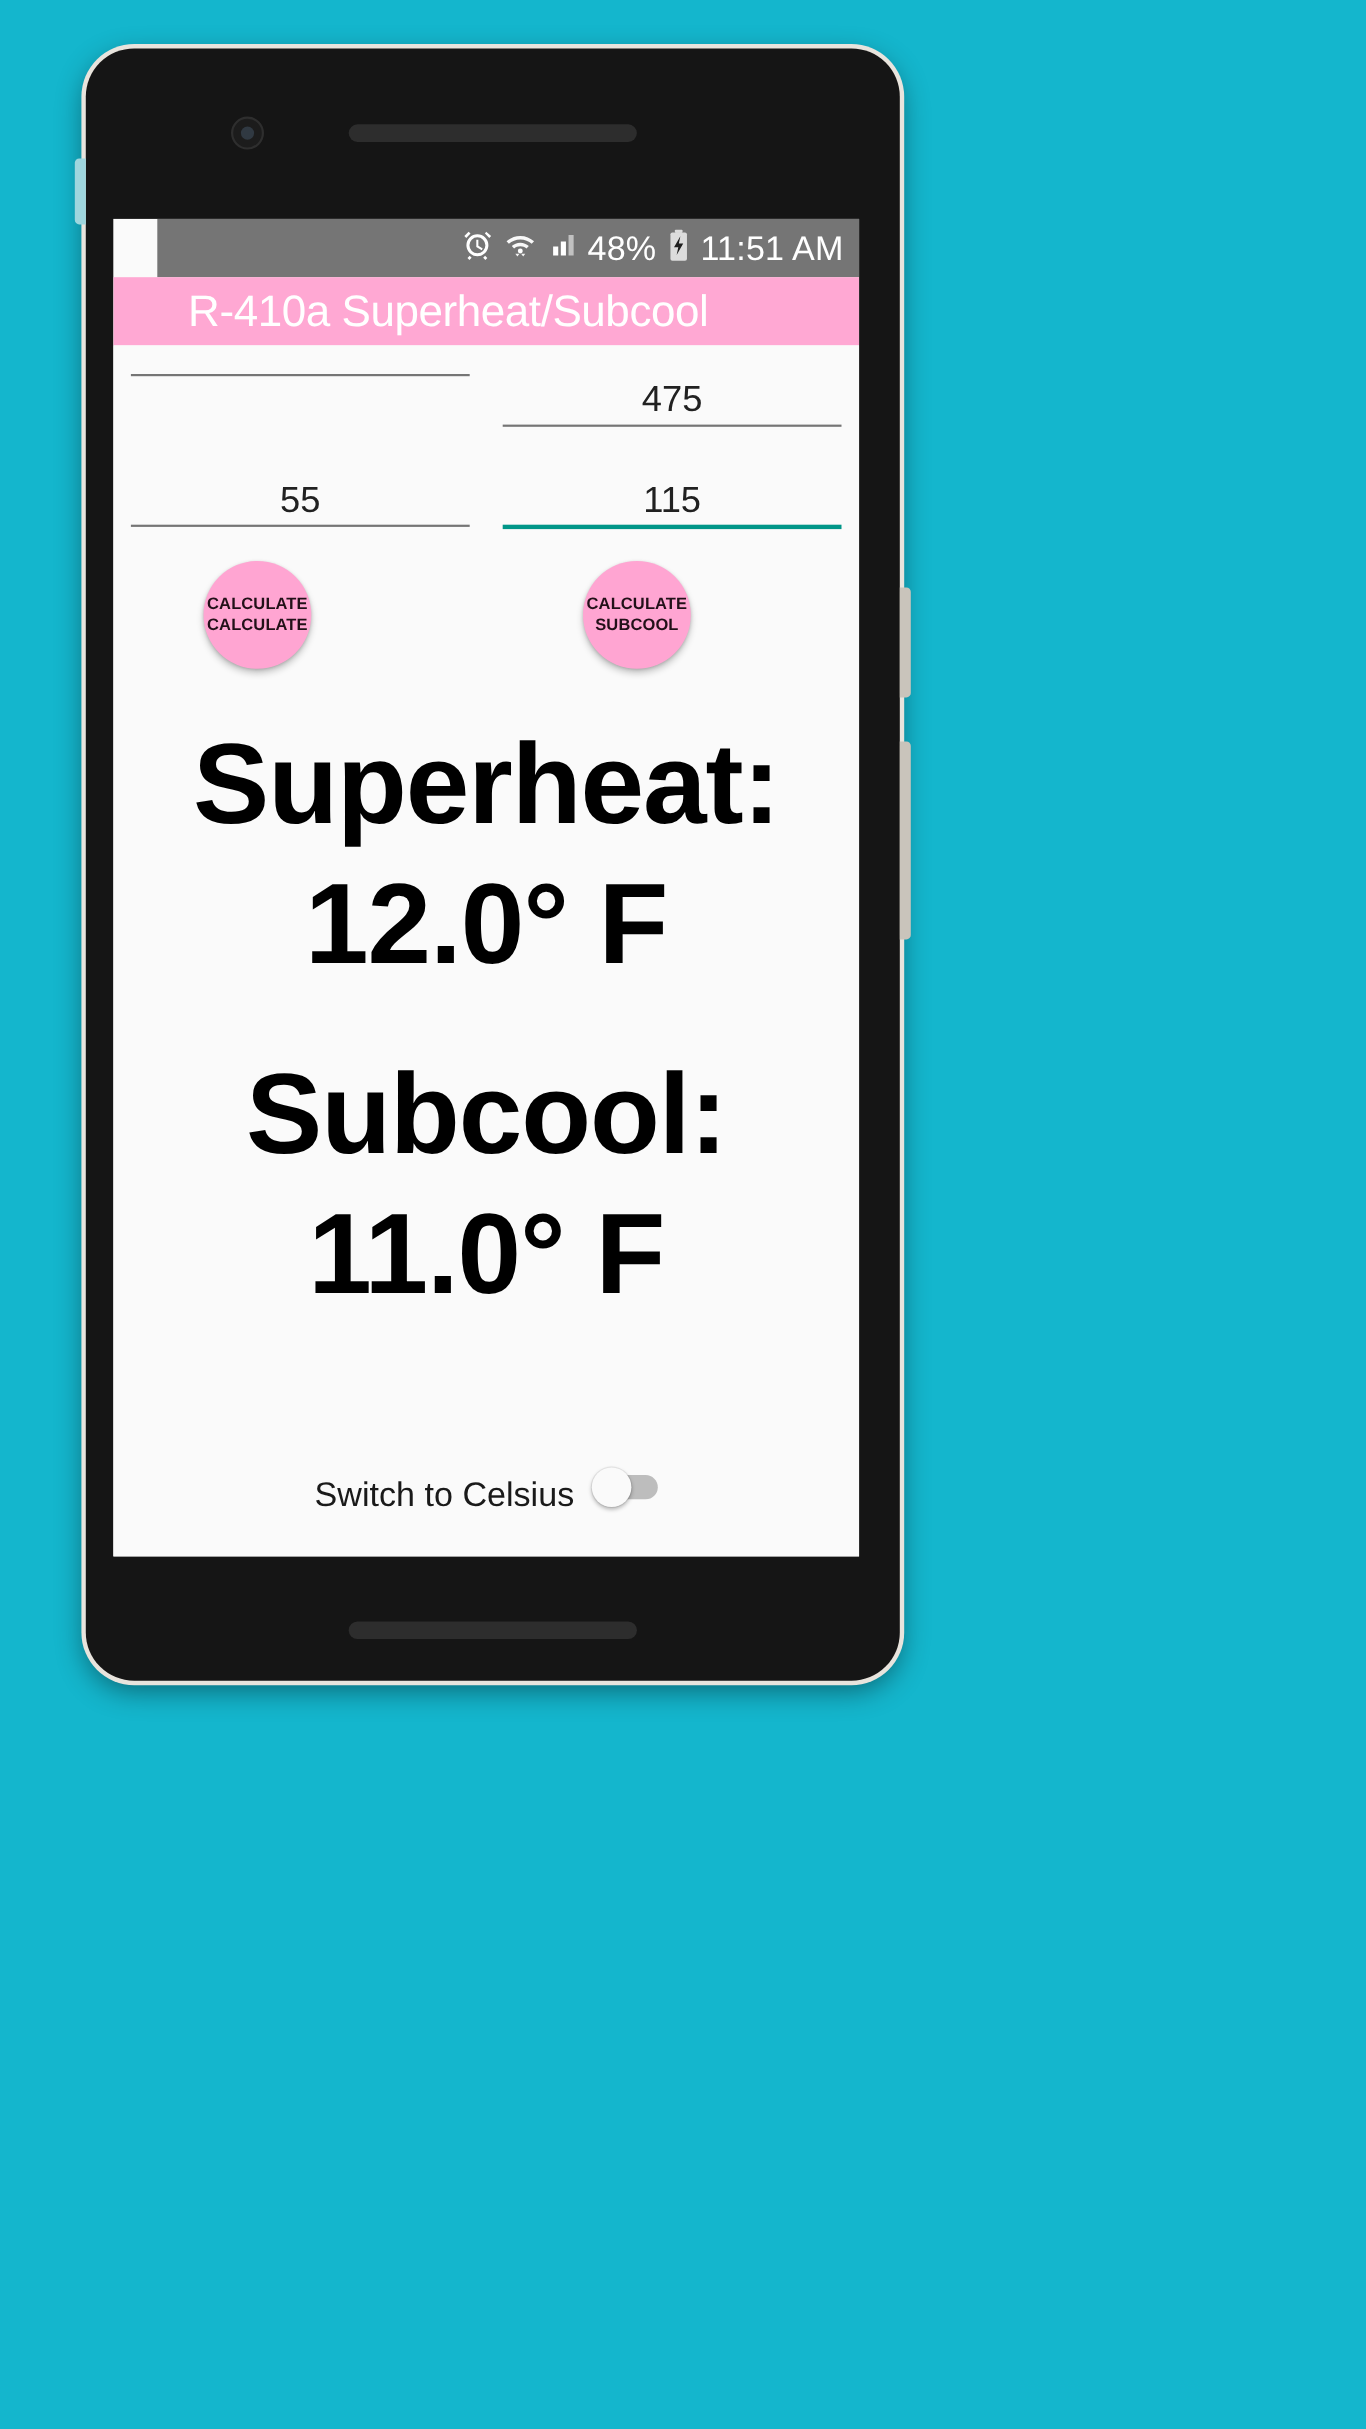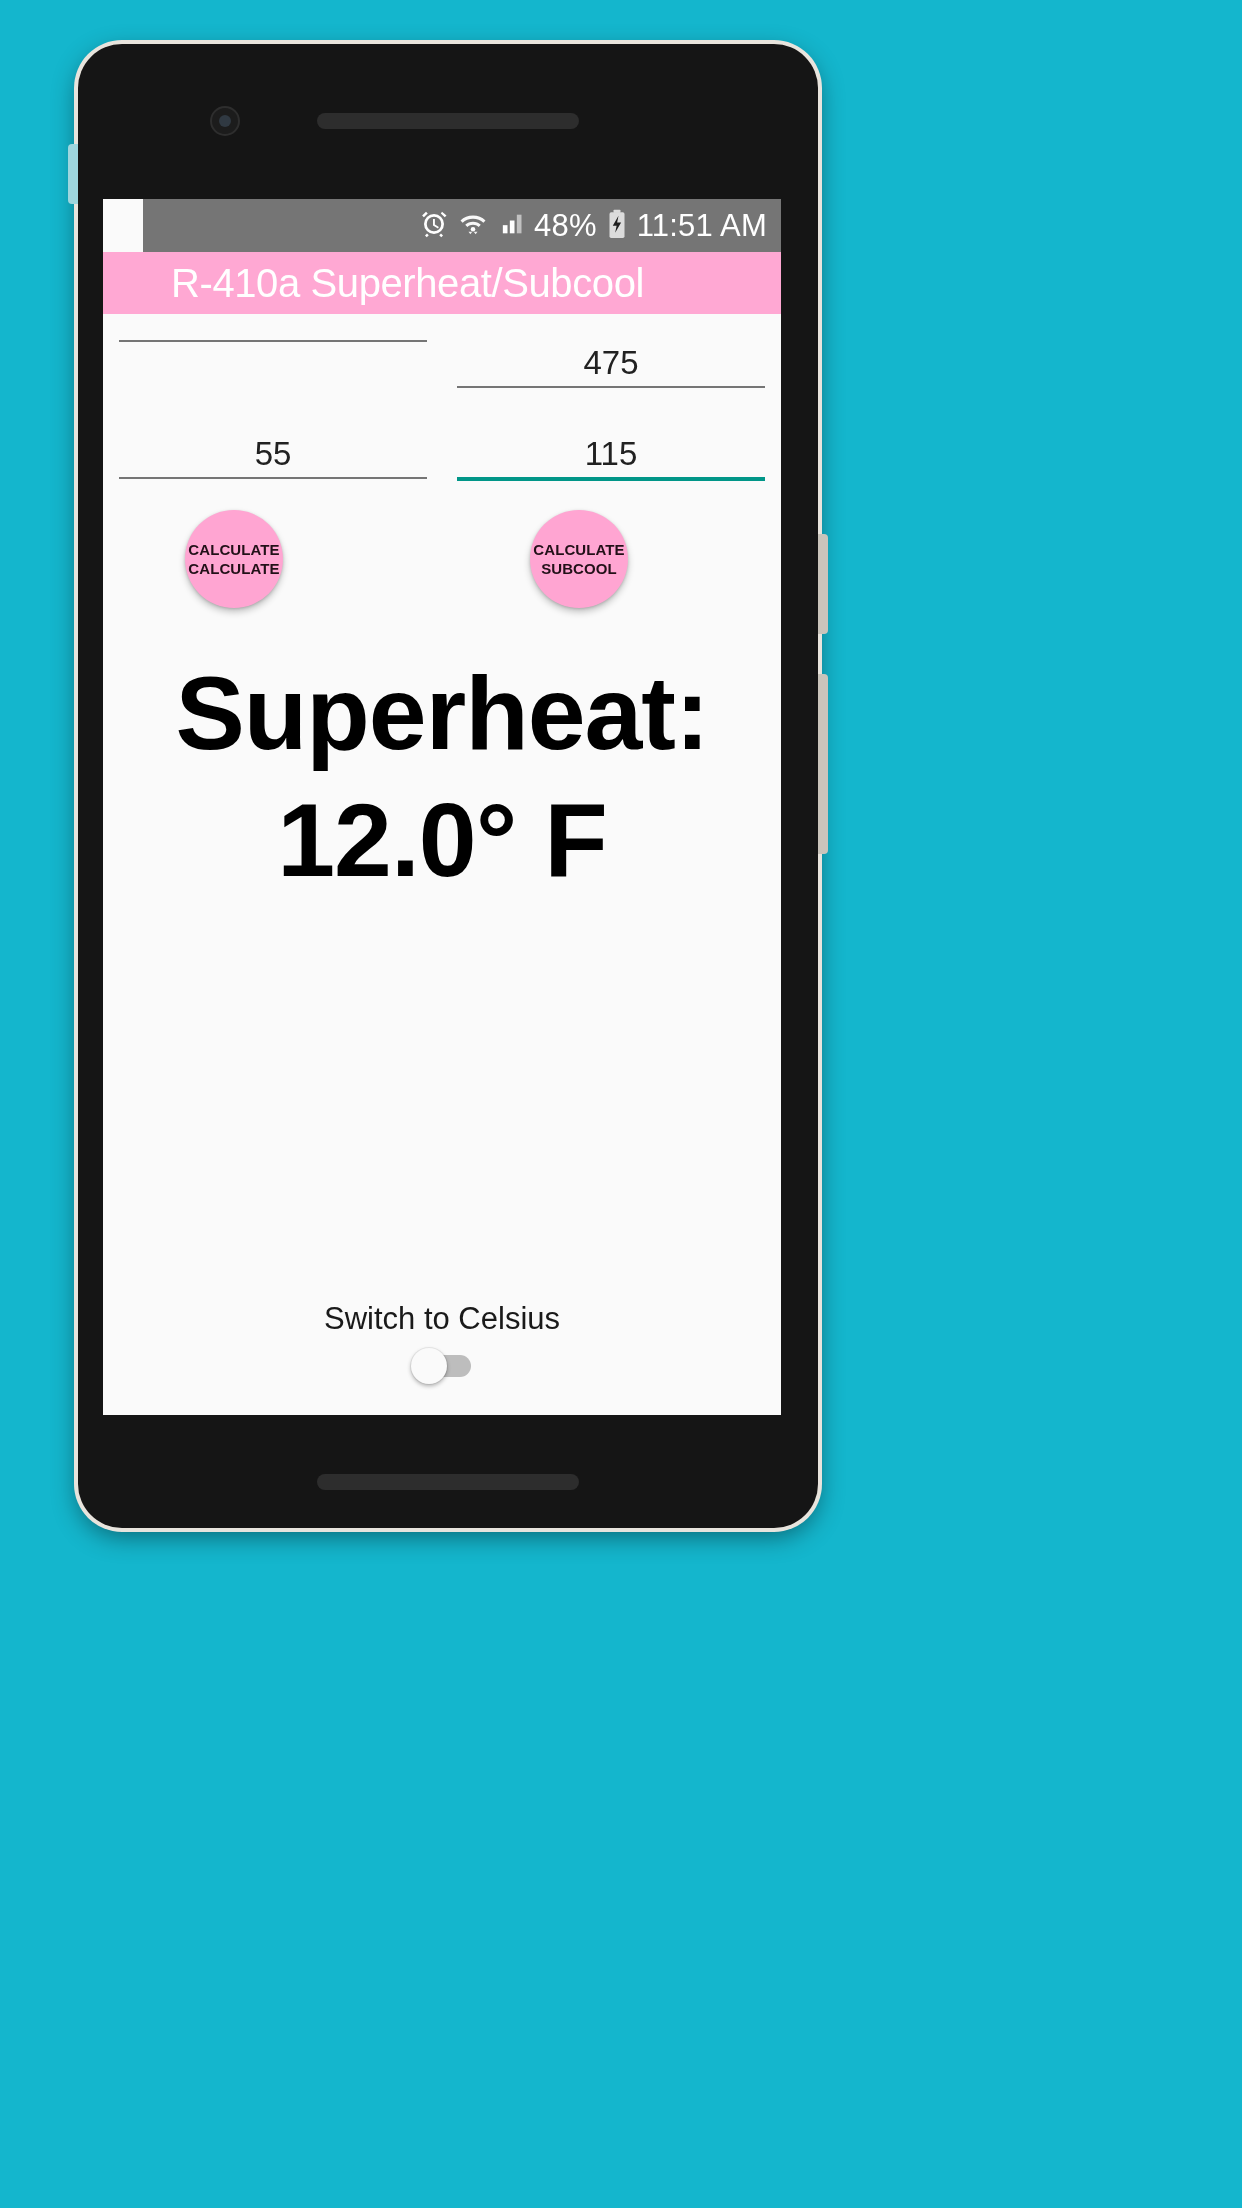--- a/index.html
+++ b/index.html
@@ -177,24 +177,22 @@
     line-height:1.22;
     letter-spacing:-1px;
   }
   #subcool-block{ margin-top:46px; }
 
   
   #switch-row{
     position:absolute;
     left:0; right:0; bottom:38px;
     display:flex;
-    align-items:center;
     justify-content:center;
     gap:18px;
-    flex-direction:column;
   }
   #switch-label{
     font-size:31px;
     color:#1a1a1a;
   }
   .switch{
     position:relative;
     width:58px; height:22px;
     background:#bdbdbd;
     border-radius:11px;
@@ -305,20 +303,24 @@
             <span>SUBCOOL</span>
           </button>
         </div>
       </div>
 
       <div id="results">
         <div class="result-block" id="superheat-block">
           <span class="result-line">Superheat:</span>
           <span class="result-line">12.0° F</span>
         </div>
+        <div class="result-block" id="subcool-block">
+          <span class="result-line">Subcool:</span>
+          <span class="result-line">11.0° F</span>
+        </div>
       </div>
 
       <div id="switch-row">
         <span id="switch-label">Switch to Celsius</span>
         <div class="switch">
           <span class="knob"></span>
         </div>
       </div>
 
     </div>

